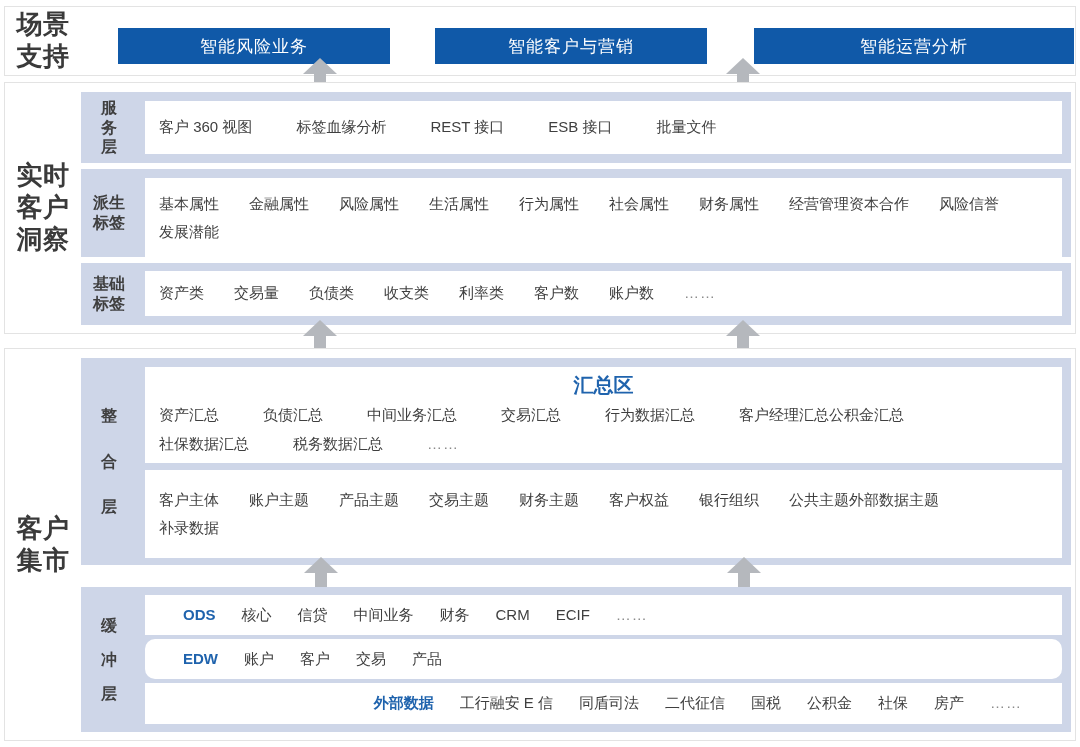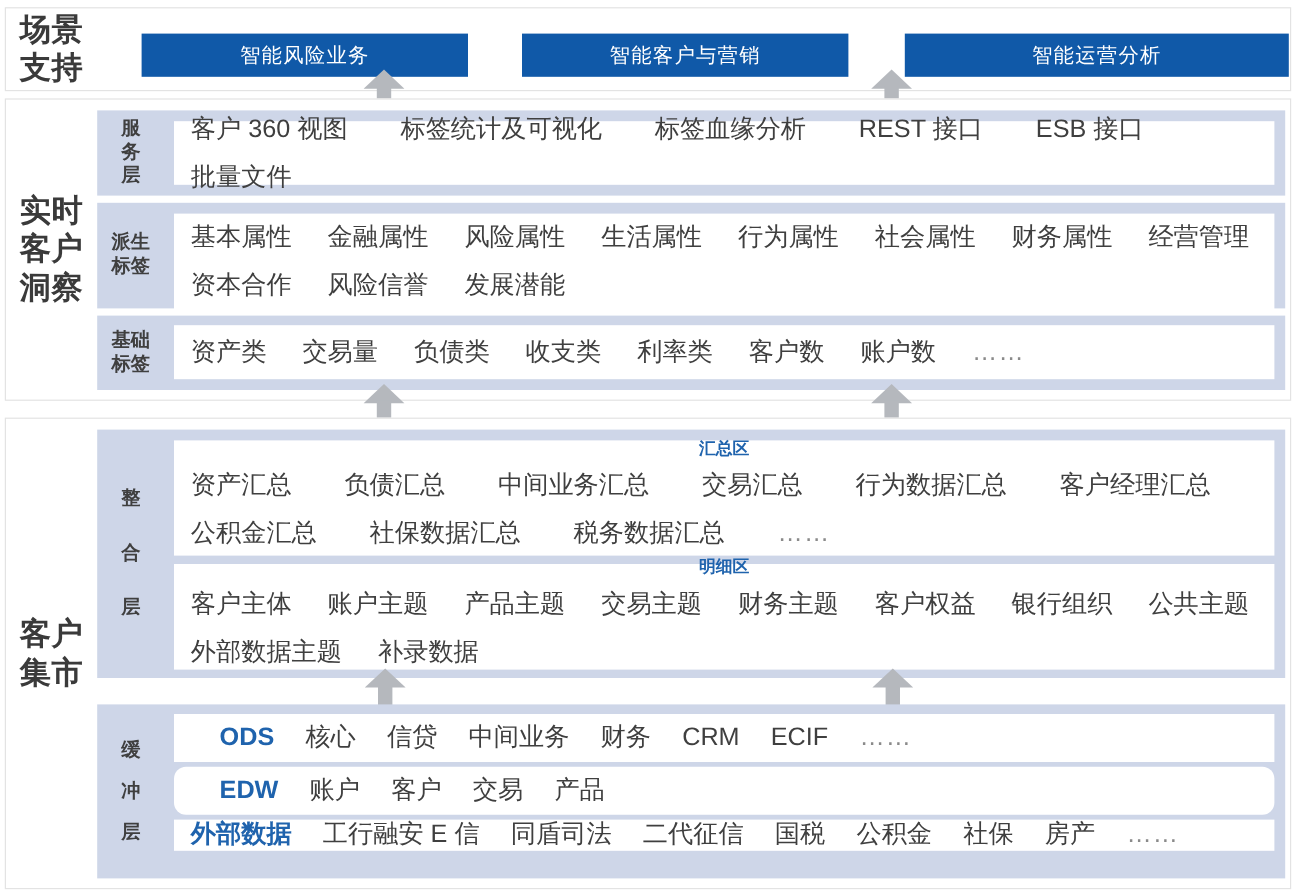--- a/index.html
+++ b/index.html
@@ -80,36 +80,36 @@
     box-sizing: border-box;
     display: flex;
     flex-direction: column;
     justify-content: center;
   }
   .chips {
     display: flex;
     flex-wrap: wrap;
     align-items: center;
     padding: 0 14px;
-    font-size: 21px;
+    font-size: 15px;
     color: #3f3f3f;
     line-height: 1.9;
   }
   .chips .chip { white-space: nowrap; }
   .chips.gap-sm .chip { margin-right: 26px; }
   .chips.gap-md .chip { margin-right: 30px; }
   .chips.gap-xl .chip { margin-right: 44px; }
   .chip.accent {
     color: #1f63ad;
     font-weight: bold;
   }
   .chip.dots { color: #8a8a8a; letter-spacing: 1px; }
   .zone-title {
     text-align: center;
-    font-size: 14px;
+    font-size: 20px;
     font-weight: bold;
     color: #1f63ad;
     padding-bottom: 2px;
   }
 
   
   .scene-btn {
     position: absolute;
     background: #1059a8;
     color: #ffffff;
@@ -185,21 +185,20 @@
 
     <div class="layer-band" style="left:76px; top:9px; width:990px; height:71px;">
       <div class="layer-name">
         <i>服</i>
         <i>务</i>
         <i>层</i>
       </div>
       <div class="white-box" style="left:64px; top:9px; right:9px; height:53px;">
         <div class="chips gap-xl">
           <span class="chip">客户 360 视图</span>
-          <span class="chip">标签统计及可视化</span>
           <span class="chip">标签血缘分析</span>
           <span class="chip">REST 接口</span>
           <span class="chip">ESB 接口</span>
           <span class="chip">批量文件</span>
         </div>
       </div>
     </div>
 
     <div class="layer-band" style="left:76px; top:86px; width:990px; height:88px;">
       <div class="layer-name">
@@ -277,21 +276,20 @@
           <span class="chip">行为数据汇总</span>
           <span class="chip" style="margin-right:0;">客户经理汇总</span>
           <span class="chip">公积金汇总</span>
           <span class="chip">社保数据汇总</span>
           <span class="chip">税务数据汇总</span>
           <span class="chip dots">……</span>
         </div>
       </div>
 
       <div class="white-box" style="left:64px; top:112px; right:9px; height:88px;">
-        <div class="zone-title">明细区</div>
         <div class="chips gap-md">
           <span class="chip">客户主体</span>
           <span class="chip">账户主题</span>
           <span class="chip">产品主题</span>
           <span class="chip">交易主题</span>
           <span class="chip">财务主题</span>
           <span class="chip">客户权益</span>
           <span class="chip">银行组织</span>
           <span class="chip" style="margin-right:0;">公共主题</span>
           <span class="chip">外部数据主题</span>
@@ -332,21 +330,21 @@
       <div class="white-box" style="left:64px; top:52px; right:9px; height:40px;border-radius:10px;">
         <div class="chips gap-sm" style="padding-left:38px;">
           <span class="chip accent">EDW</span>
           <span class="chip">账户</span>
           <span class="chip">客户</span>
           <span class="chip">交易</span>
           <span class="chip">产品</span>
         </div>
       </div>
 
-      <div class="white-box" style="left:64px; top:96px; right:9px; height:26px;">
+      <div class="white-box" style="left:64px; top:96px; right:9px; height:41px;align-items:flex-end;">
         <div class="chips gap-sm">
           <span class="chip accent">外部数据</span>
           <span class="chip">工行融安 E 信</span>
           <span class="chip">同盾司法</span>
           <span class="chip">二代征信</span>
           <span class="chip">国税</span>
           <span class="chip">公积金</span>
           <span class="chip">社保</span>
           <span class="chip">房产</span>
           <span class="chip dots">……</span>

